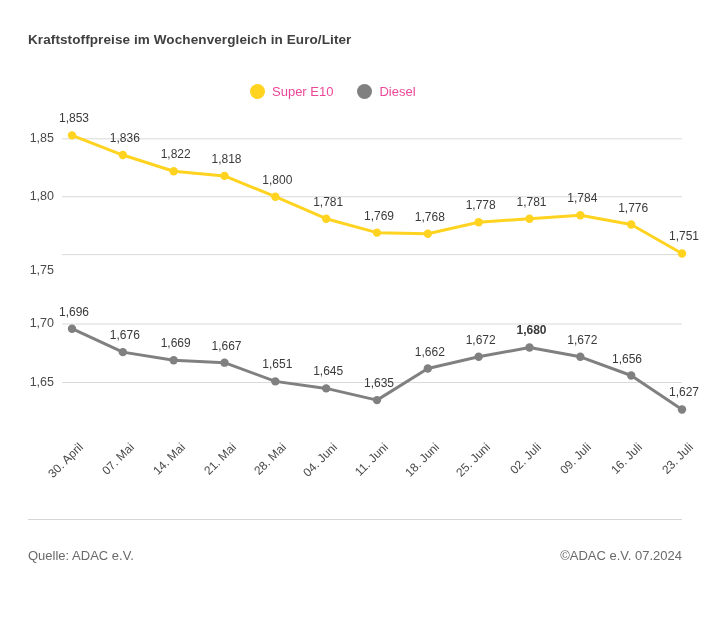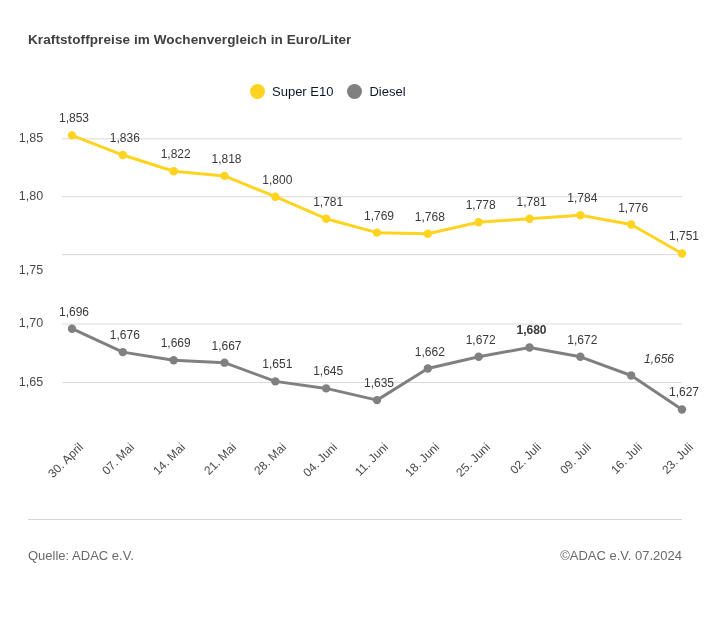--- a/index.html
+++ b/index.html
@@ -29,22 +29,23 @@
     font-weight: bold;
     color: #404040;
     letter-spacing: 0.1px;
   }
   .legend {
     position: absolute;
     left: 250px;
     top: 84px;
     display: flex;
     align-items: center;
+    gap: 10px;
     font-size: 13px;
-    color: #0f172a;
+    color: #ec4899;
   }
   .legend-item {
     display: flex;
     align-items: center;
     gap: 7px;
     margin-right: 14px;
   }
   .legend-dot {
     width: 15px;
     height: 15px;
@@ -56,21 +57,21 @@
     left: 0;
     top: 0;
     width: 710px;
     height: 623px;
   }
   svg { display: block; }
   .ytick {
     position: absolute;
     font-size: 12.5px;
     color: #4a4a4a;
-    text-align: center;
+    text-align: right;
     width: 46px;
   }
   .xtick {
     position: absolute;
     font-size: 12px;
     color: #4a4a4a;
     transform-origin: right top;
     transform: rotate(-45deg);
     white-space: nowrap;
     text-align: right;
@@ -195,20 +196,20 @@
       <div class="pointlabel" style="left: 124.833px; top: 328.128px;">1,676</div>
       <div class="pointlabel" style="left: 175.667px; top: 336.319px;">1,669</div>
       <div class="pointlabel" style="left: 226.5px; top: 338.66px;">1,667</div>
       <div class="pointlabel" style="left: 277.333px; top: 357.383px; text-align: center;">1,651</div>
       <div class="pointlabel" style="left: 328.167px; top: 364.404px;">1,645</div>
       <div class="pointlabel" style="left: 379px; top: 376.106px;">1,635</div>
       <div class="pointlabel" style="left: 429.833px; top: 344.511px;">1,662</div>
       <div class="pointlabel" style="left: 480.667px; top: 332.809px;">1,672</div>
       <div class="pointlabel" style="left: 531.5px; top: 323.447px; font-weight: bold;">1,680</div>
       <div class="pointlabel" style="left: 582.333px; top: 332.809px;">1,672</div>
-      <div class="pointlabel" style="left: 659px; top: 351.532px; font-style: italic;">1,656</div>
+      <div class="pointlabel" style="left: 627px; top: 351.532px;">1,656</div>
       <div class="pointlabel" style="left: 684px; top: 385.468px;">1,627</div>
     </div>
 
   <div class="footer-line"></div>
   <div class="source">Quelle: ADAC e.V.</div>
   <div class="copyright">©ADAC e.V. 07.2024</div>
 </div>
 
 </body></html>

